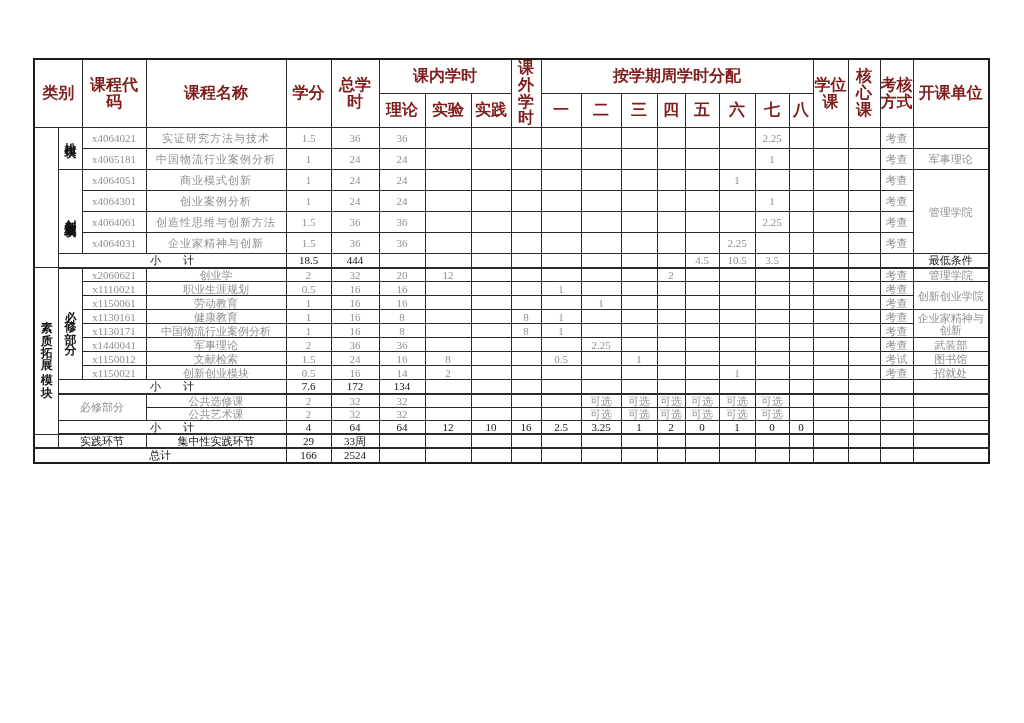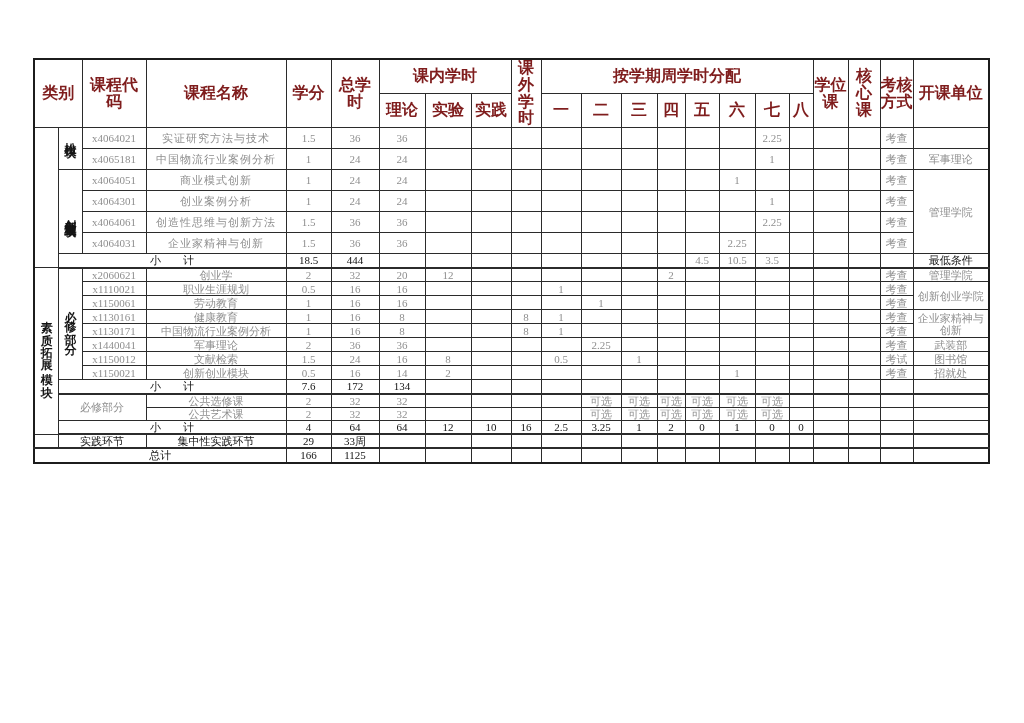--- a/index.html
+++ b/index.html
@@ -515,21 +515,21 @@
           <td></td>
           <td></td>
     <td></td>
           <td></td>
           <td></td>
           <td></td>
   </tr>
   <tr class="h2">
     <td colspan="4" class="b">总计</td>
     <td class="b">166</td>
-    <td class="b">1125</td>
+    <td class="b">2524</td>
     <td></td>
           <td></td>
           <td></td>
           <td></td>
     <td></td>
           <td></td>
           <td></td>
           <td></td>
           <td></td>
           <td></td>

